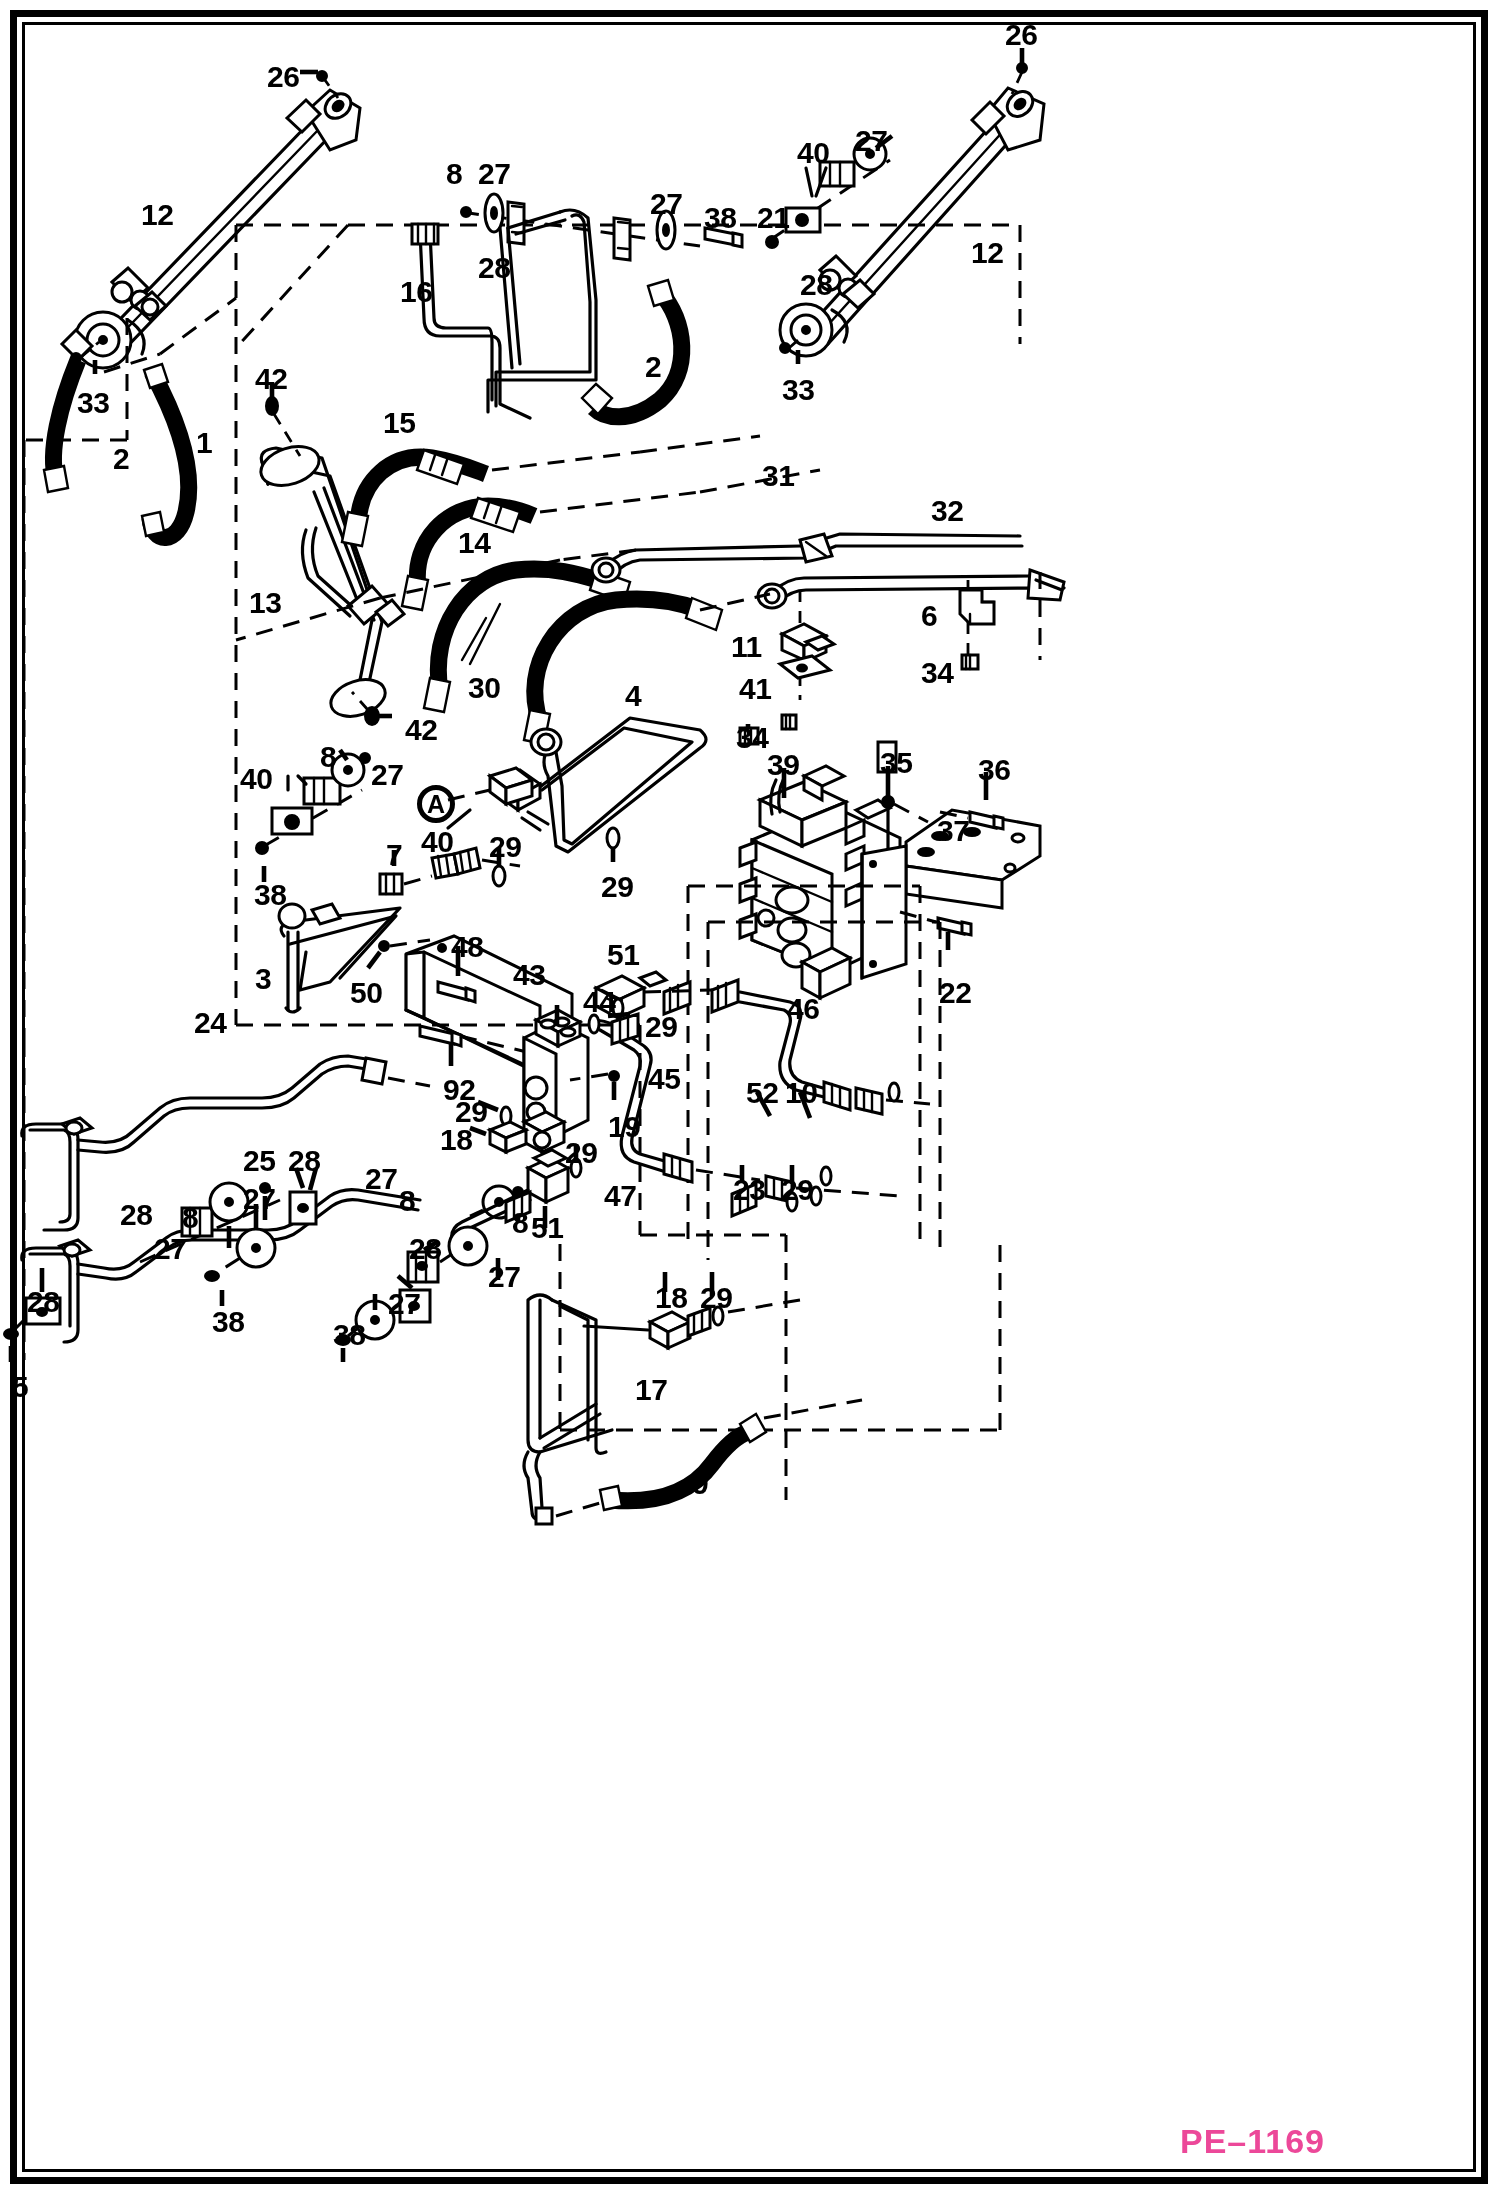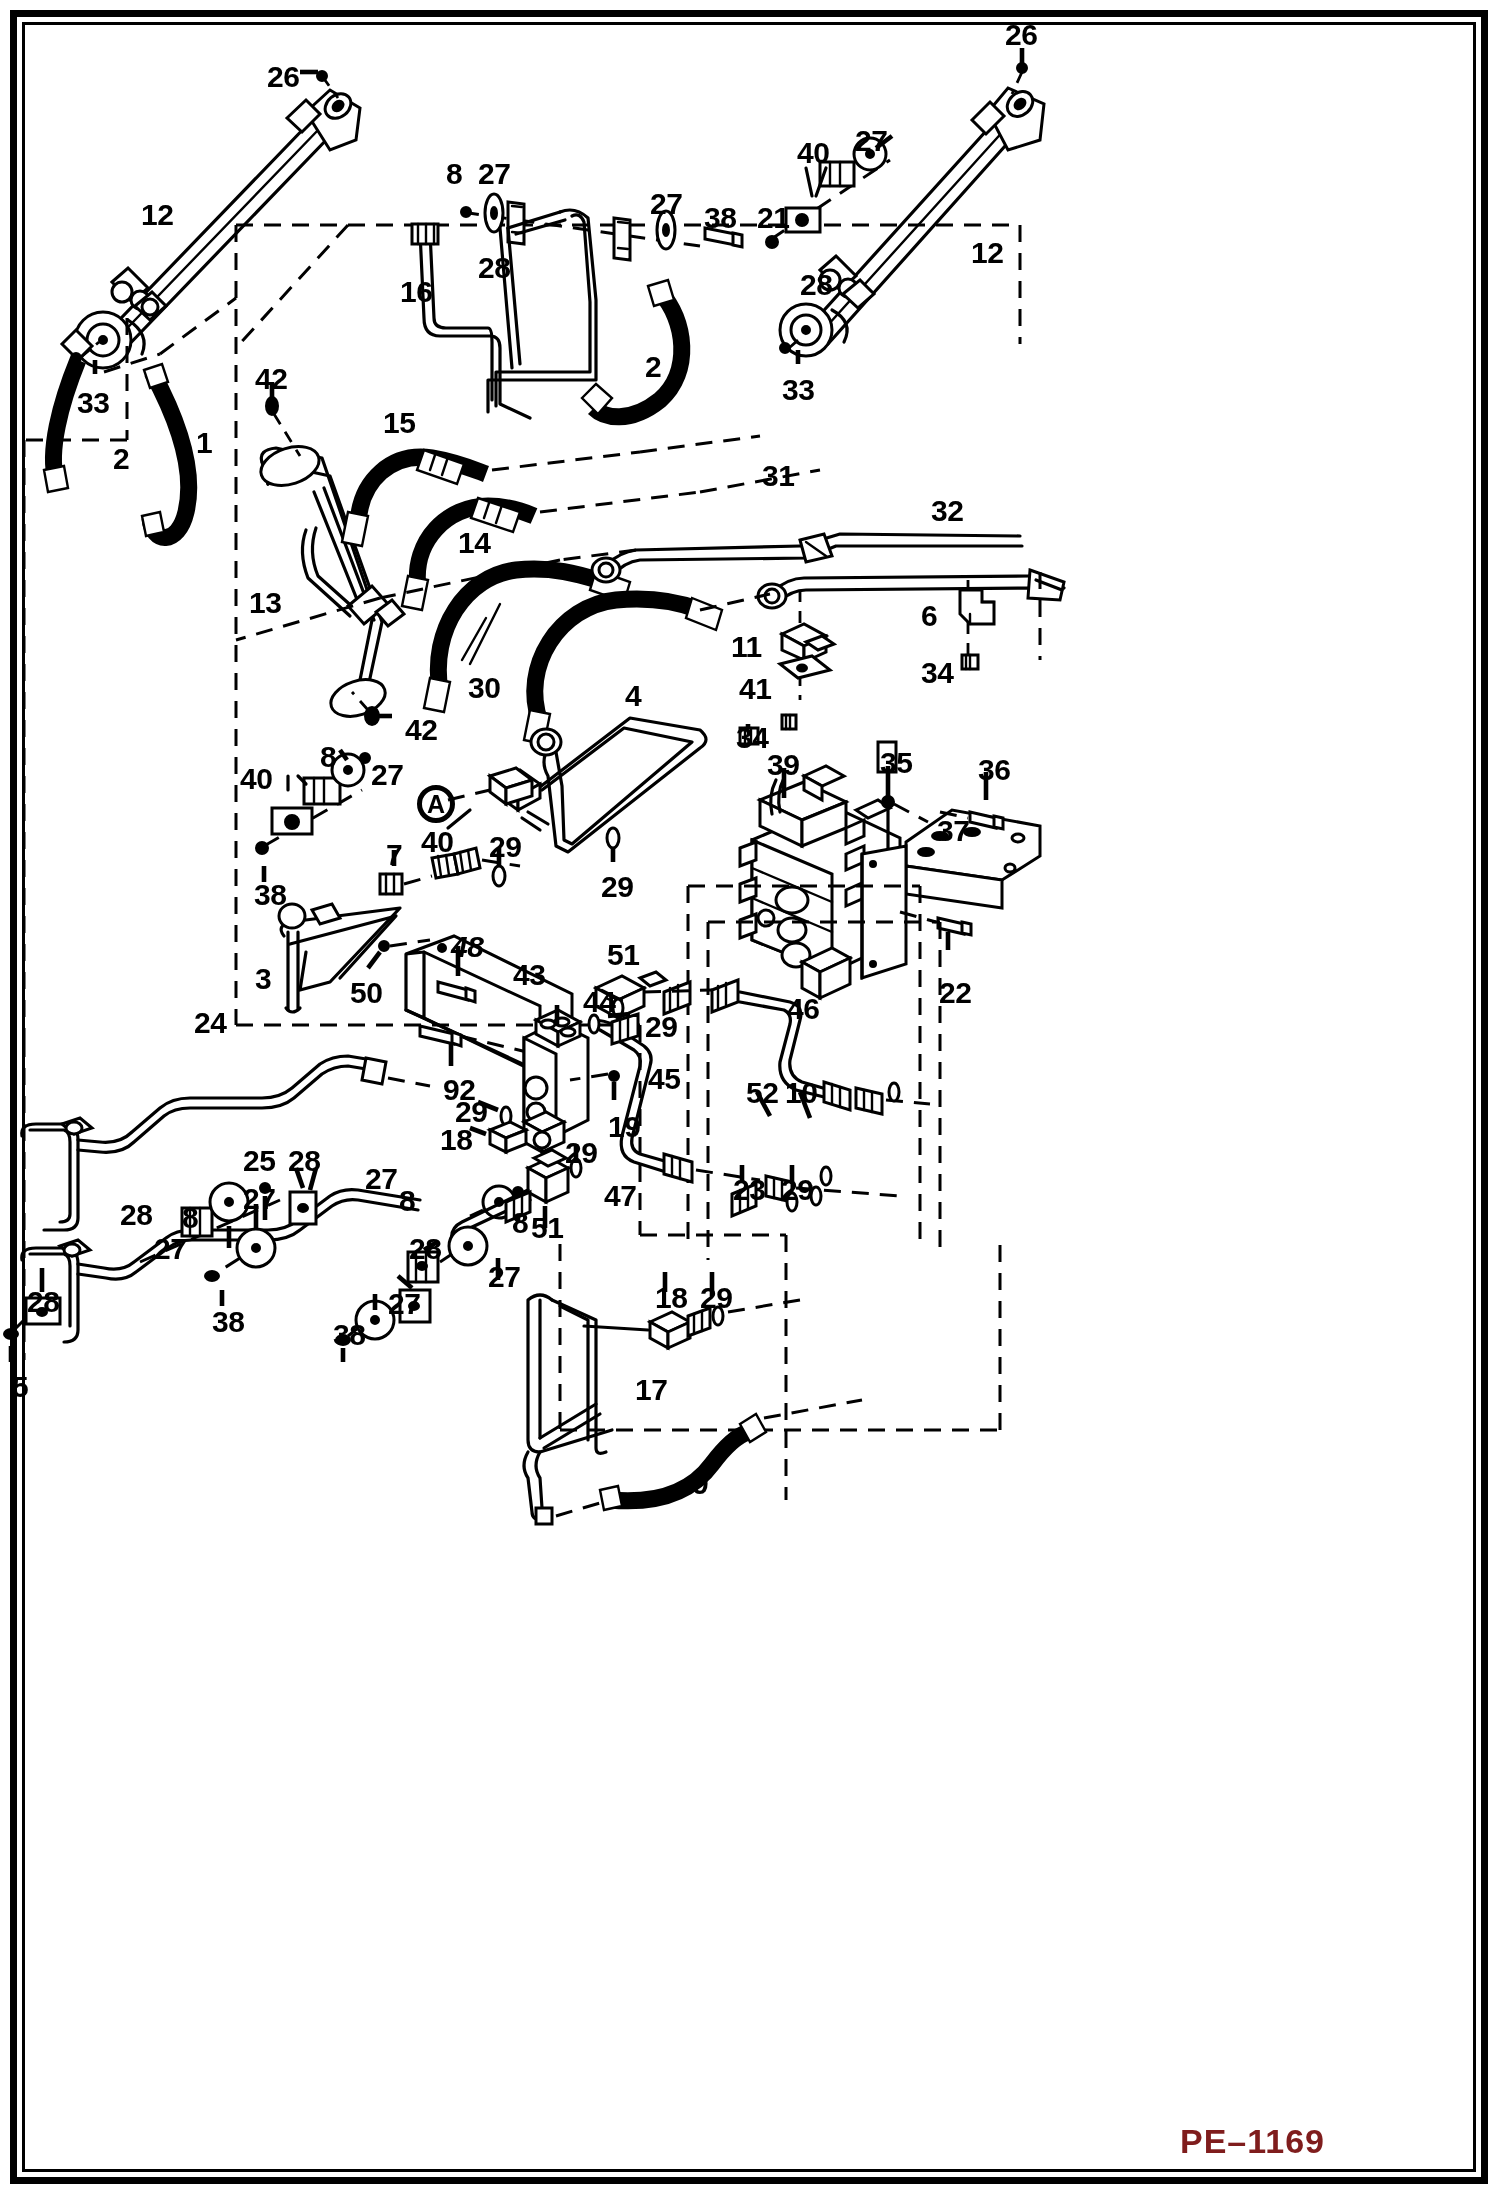--- a/index.html
+++ b/index.html
@@ -46,21 +46,21 @@
     box-sizing:border-box;
     display:flex;align-items:center;justify-content:center;
     font-family:"Liberation Sans",sans-serif;
     font-weight:bold;font-size:25px;color:#000;
   }
   .sheet-code{
     position:absolute;
     font-family:"Liberation Sans",sans-serif;
     font-weight:bold;
     font-size:34px;
-    color:#7f1d1d;
+    color:#ec4899;
     letter-spacing:1px;
   }
 </style>
 </head>
 <body>
 
 <div id="sheet">
 
   <div class="page-border-outer"></div>
   <div class="page-border-inner"></div>
@@ -732,21 +732,21 @@
       <div class="callout" style="left: 240px; top: 764px;">40</div>
       <div class="callout" style="left: 320px; top: 742px;">8</div>
       <div class="callout" style="left: 371px; top: 760px;">27</div>
       <div class="callout" style="left: 254px; top: 880px;">38</div>
       <div class="callout" style="left: 386px; top: 840px;">7</div>
       <div class="callout" style="left: 421px; top: 827px;">40</div>
       <div class="callout" style="left: 489px; top: 832px;">29</div>
       <div class="callout" style="left: 601px; top: 872px;">29</div>
       <div class="callout" style="left: 255px; top: 964px;">3</div>
       <div class="callout" style="left: 350px; top: 978px;">50</div>
-      <div class="callout" style="left: 451px; top: 932px; font-style: italic;">48</div>
+      <div class="callout" style="left: 451px; top: 932px;">48</div>
       <div class="callout" style="left: 513px; top: 960px;">43</div>
       <div class="callout" style="left: 443px; top: 1075px;">92</div>
       <div class="callout" style="left: 551px; top: 987px; margin-left: 32px;">44</div>
       <div class="callout" style="left: 607px; top: 940px;">51</div>
       <div class="callout" style="left: 645px; top: 1012px;">29</div>
       <div class="callout" style="left: 787px; top: 994px;">46</div>
       <div class="callout" style="left: 648px; top: 1064px;">45</div>
       <div class="callout" style="left: 746px; top: 1078px;">52</div>
       <div class="callout" style="left: 785px; top: 1078px;">10</div>
       <div class="callout" style="left: 455px; top: 1097px;">29</div>

